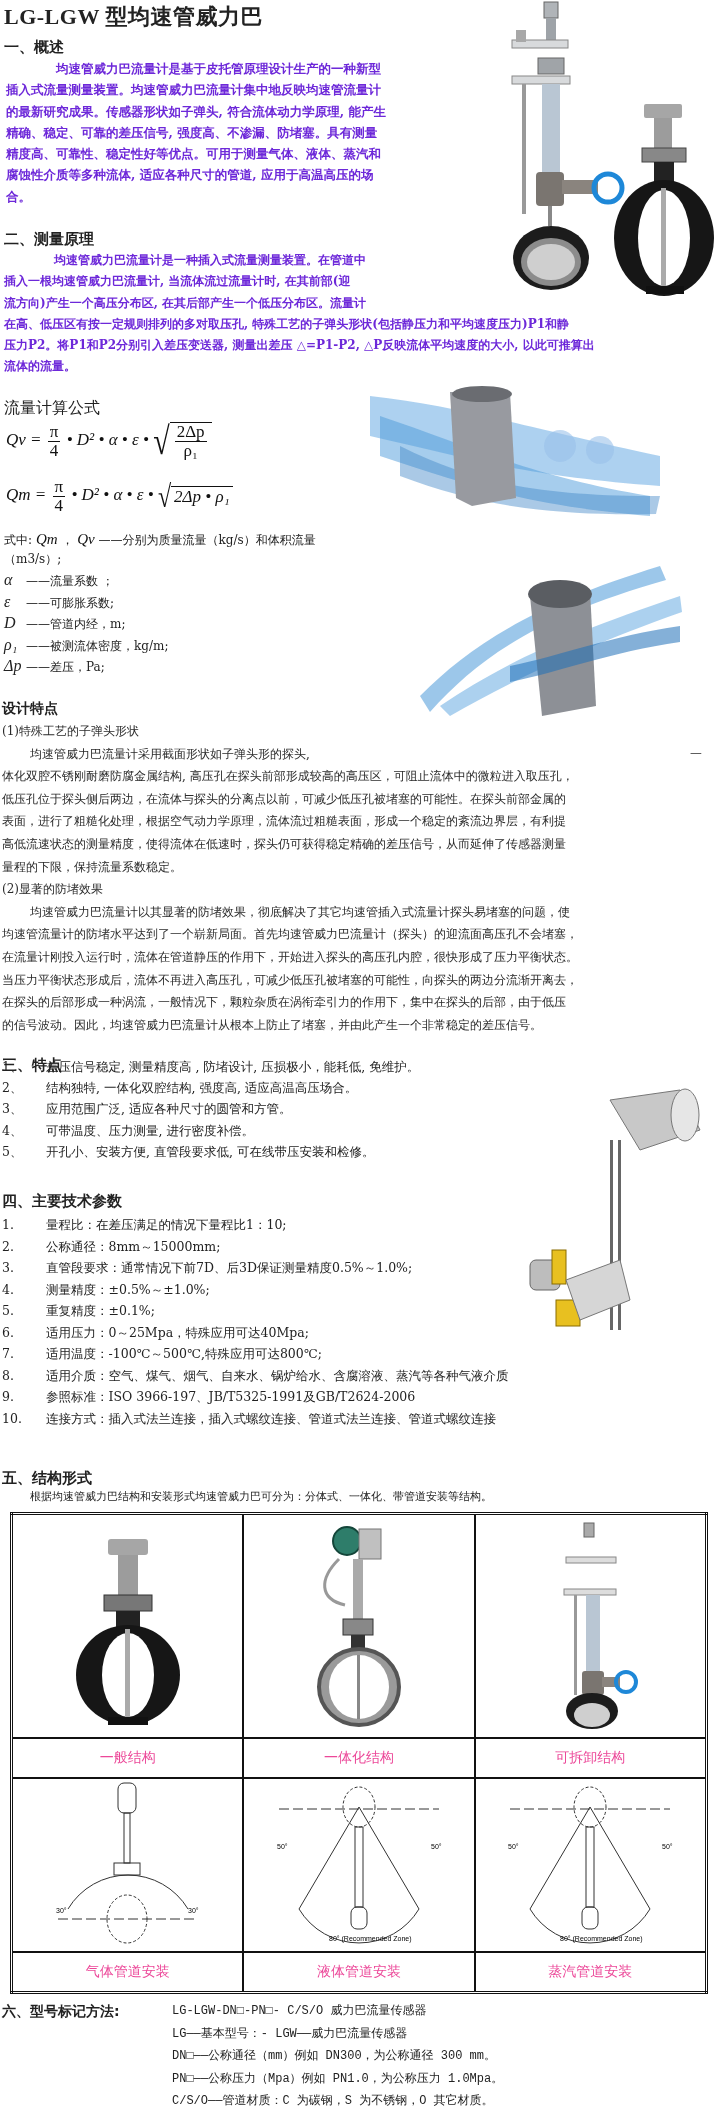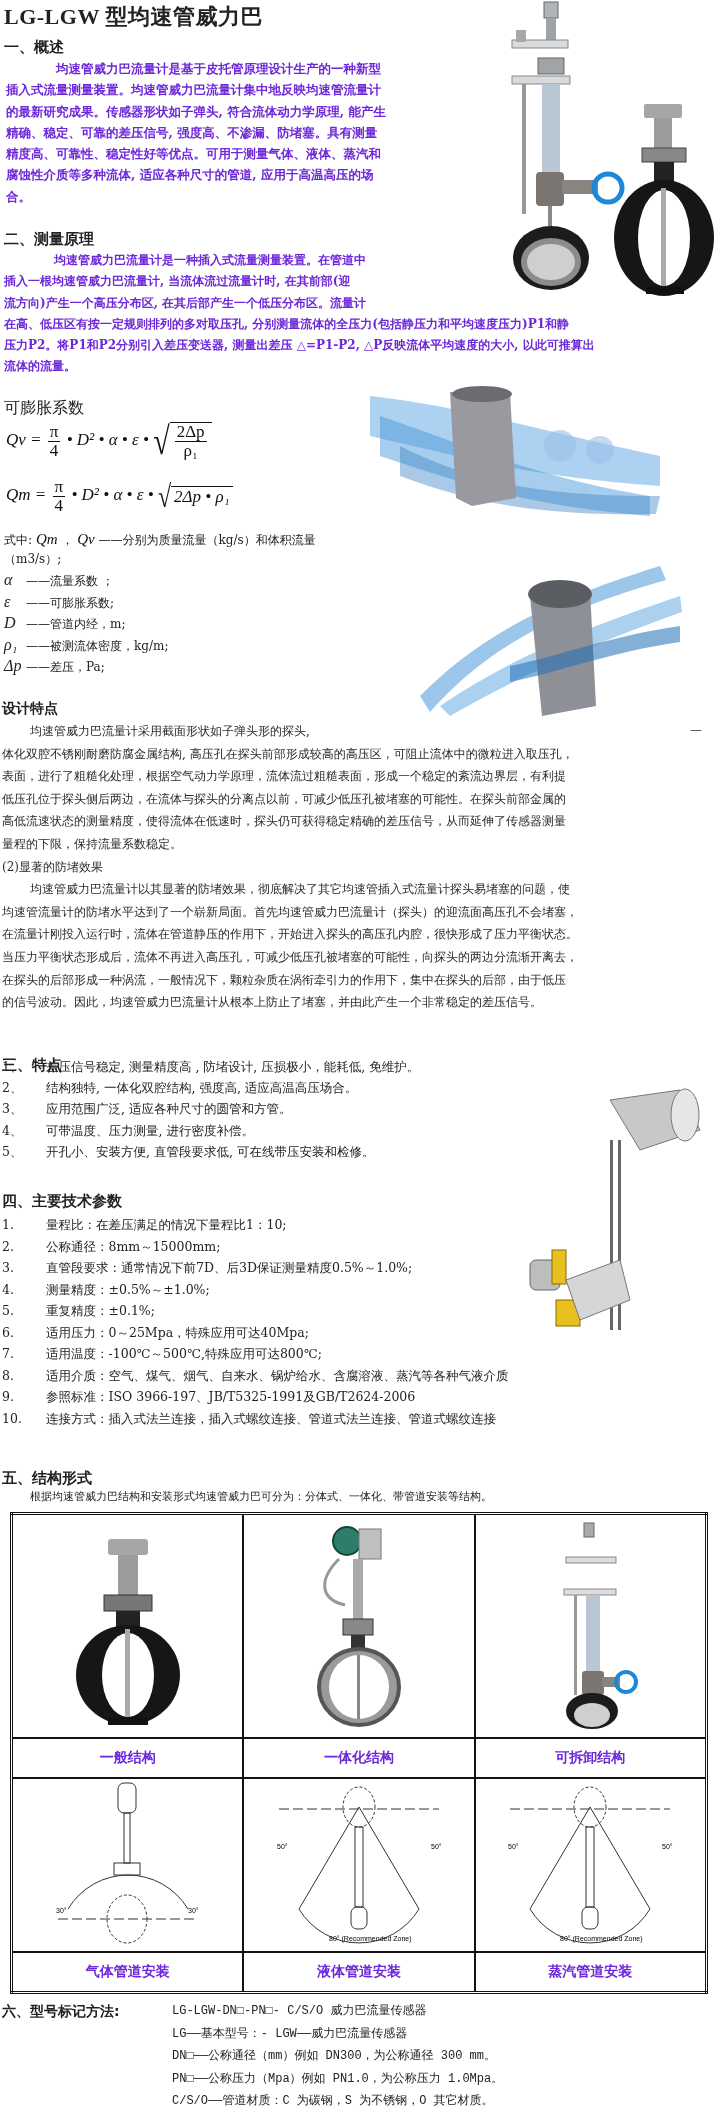--- a/index.html
+++ b/index.html
@@ -20,21 +20,21 @@
   .sqrt{display:inline-flex;align-items:center;vertical-align:middle;}
   .sqrt .rad{font-style:normal;font-size:30px;line-height:30px;transform:scaleY(1.3);}
   .sqrt .body{border-top:1px solid #111;padding:0 3px;}
   .legend{font-size:12px;line-height:19px;}
   .sym{font-family:"Liberation Serif",serif;font-style:italic;font-size:16px;display:inline-block;width:22px;}
   .list{font-size:12.5px;line-height:21.2px;}
   .list .n{display:inline-block;width:44px;}
   table.struct{position:absolute;left:10px;top:1512px;width:698px;border-collapse:collapse;
        border:3px double #111;}
   table.struct td{border:2px solid #111;text-align:center;vertical-align:middle;padding:0;}
-  td.cap{height:38px;font-size:14px;font-family:"DejaVu Sans","Liberation Sans",sans-serif;font-weight:bold;color:#6d28d9;}
+  td.cap{height:38px;font-size:14px;font-family:"DejaVu Sans","Liberation Sans",sans-serif;font-weight:normal;color:#ec4899;}
   td.img1{height:222px;}
   td.img2{height:172px;}
   .model{font-family:"Liberation Mono","DejaVu Sans Mono",monospace;font-size:12px;line-height:22.5px;}
 </style>
 </head>
 <body>
 
 <div class="abs title">LG-LGW 型均速管威力巴</div>
 
 <svg class="abs" style="left:496px;top:0px" width="228" height="300" viewBox="0 0 228 300">
@@ -76,21 +76,21 @@
   <div>精度高、可靠性、稳定性好等优点。可用于测量气体、液体、蒸汽和</div>
   <div>腐蚀性介质等多种流体, 适应各种尺寸的管道, 应用于高温高压的场</div>
   <div>合。</div>
 </div>
 
 <div class="abs h1" style="left:4px;top:230px">二、测量原理</div>
 <div class="abs p" style="left:4px;top:250px;width:720px;font-size:12px">
   <div class="indent">均速管威力巴流量计是一种插入式流量测量装置。在管道中</div>
   <div>插入一根均速管威力巴流量计, 当流体流过流量计时, 在其前部(迎</div>
   <div>流方向)产生一个高压分布区, 在其后部产生一个低压分布区。流量计</div>
-  <div>在高、低压区有按一定规则排列的多对取压孔, 分别测量流体的全压力(包括静压力和平均速度压力)P1和静</div>
+  <div>在高、低压区有按一定规则排列的多对取压孔, 特殊工艺的子弹头形状(包括静压力和平均速度压力)P1和静</div>
   <div>压力P2。将P1和P2分别引入差压变送器, 测量出差压 △=P1-P2, △P反映流体平均速度的大小, 以此可推算出</div>
   <div>流体的流量。</div>
 </div>
 
 <svg class="abs" style="left:360px;top:386px" width="330" height="330" viewBox="0 0 330 330">
   <g opacity="0.9">
     <path d="M10 10 C100 20,160 40,300 70 L300 100 C160 90,100 70,10 50 Z" fill="#5aa3e0" opacity="0.55"></path>
     <path d="M20 30 C110 60,170 90,290 110 L290 130 C170 120,110 100,20 70 Z" fill="#3a8fd6" opacity="0.5"></path>
     <path d="M40 60 C120 100,190 110,300 110 L296 128 C190 130,120 120,40 90 Z" fill="#2e7cc4" opacity="0.45"></path>
     <path d="M90 6 L150 6 L156 112 L112 120 L96 112 Z" fill="#8d9096"></path>
@@ -100,21 +100,21 @@
   </g>
   <g transform="translate(0,170)">
     <path d="M60 140 C110 90,170 50,300 10 L306 24 C180 60,120 100,70 156 Z" fill="#3a8fd6" opacity="0.5"></path>
     <path d="M80 150 C140 110,200 80,320 40 L322 56 C210 96,150 126,90 160 Z" fill="#5aa3e0" opacity="0.5"></path>
     <path d="M170 40 L230 34 L236 150 L182 160 Z" fill="#8d9096"></path>
     <ellipse cx="200" cy="38" rx="32" ry="14" fill="#5a5d62"></ellipse>
     <path d="M150 110 C200 100,250 80,320 70 L320 86 C250 96,200 116,150 126 Z" fill="#1f6fb8" opacity="0.55"></path>
   </g>
 </svg>
 
-<div class="abs" style="left:4px;top:398px;font-size:16px;font-family:'DejaVu Sans',sans-serif">可膨胀系数</div>
+<div class="abs" style="left:4px;top:398px;font-size:16px;font-family:'DejaVu Sans',sans-serif">流量计算公式</div>
 <div class="abs formula" style="left:6px;top:422px">
   <span>Qv =</span>
   <span class="frac">
       <span class="num">π</span>
       <span class="den">4</span>
     </span>
   <span>• D² • α • ε •</span>
   <span class="sqrt">
       <span class="rad">√</span>
       <span class="body"><span class="frac">
@@ -146,27 +146,28 @@
 <div class="abs legend" style="left:4px;top:570px;line-height:20.5px">
   <div><span class="sym">α</span><span>——流量系数 ；</span></div>
   <div><span class="sym">ε</span><span>——可膨胀系数;</span></div>
   <div><span class="sym">D</span><span>——管道内经，m;</span></div>
   <div><span class="sym">ρ₁</span><span>——被测流体密度，kg/m;</span></div>
   <div><span class="sym">Δp</span><span>——差压，Pa;</span></div>
 </div>
 
 <div class="abs h1" style="left:2px;top:700px;font-size:14px">设计特点</div>
 <div class="abs p2" style="left:2px;top:720px;width:722px;font-size:12px">
+  <div>(1)特殊工艺的子弹头形状</div>
   <div style="position:relative">
     <span class="indent2" style="padding-left:28px">均速管威力巴流量计采用截面形状如子弹头形的探头,</span>
     <span style="position:absolute;right:22px">一</span>
   </div>
   <div>体化双腔不锈刚耐磨防腐金属结构, 高压孔在探头前部形成较高的高压区，可阻止流体中的微粒进入取压孔，</div>
+  <div>低压孔位于探头侧后两边，在流体与探头的分离点以前，可减少低压孔被堵塞的可能性。在探头前部金属的</div>
   <div>表面，进行了粗糙化处理，根据空气动力学原理，流体流过粗糙表面，形成一个稳定的紊流边界层，有利提</div>
-  <div>低压孔位于探头侧后两边，在流体与探头的分离点以前，可减少低压孔被堵塞的可能性。在探头前部金属的</div>
   <div>高低流速状态的测量精度，使得流体在低速时，探头仍可获得稳定精确的差压信号，从而延伸了传感器测量</div>
   <div>量程的下限，保持流量系数稳定。</div>
   <div>(2)显著的防堵效果</div>
   <div class="indent2">均速管威力巴流量计以其显著的防堵效果，彻底解决了其它均速管插入式流量计探头易堵塞的问题，使</div>
   <div>均速管流量计的防堵水平达到了一个崭新局面。首先均速管威力巴流量计（探头）的迎流面高压孔不会堵塞，</div>
   <div>在流量计刚投入运行时，流体在管道静压的作用下，开始进入探头的高压孔内腔，很快形成了压力平衡状态。</div>
   <div>当压力平衡状态形成后，流体不再进入高压孔，可减少低压孔被堵塞的可能性，向探头的两边分流渐开离去，</div>
   <div>在探头的后部形成一种涡流，一般情况下，颗粒杂质在涡衔牵引力的作用下，集中在探头的后部，由于低压</div>
   <div>的信号波动。因此，均速管威力巴流量计从根本上防止了堵塞，并由此产生一个非常稳定的差压信号。</div>
 </div>

